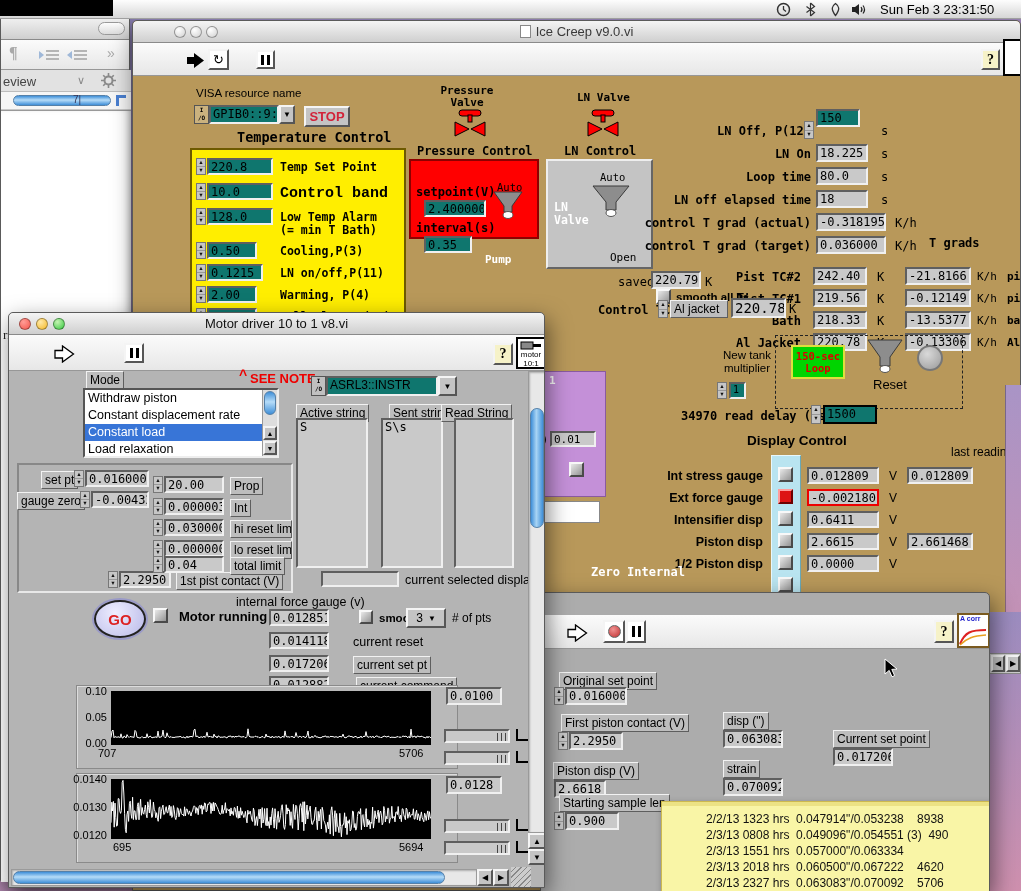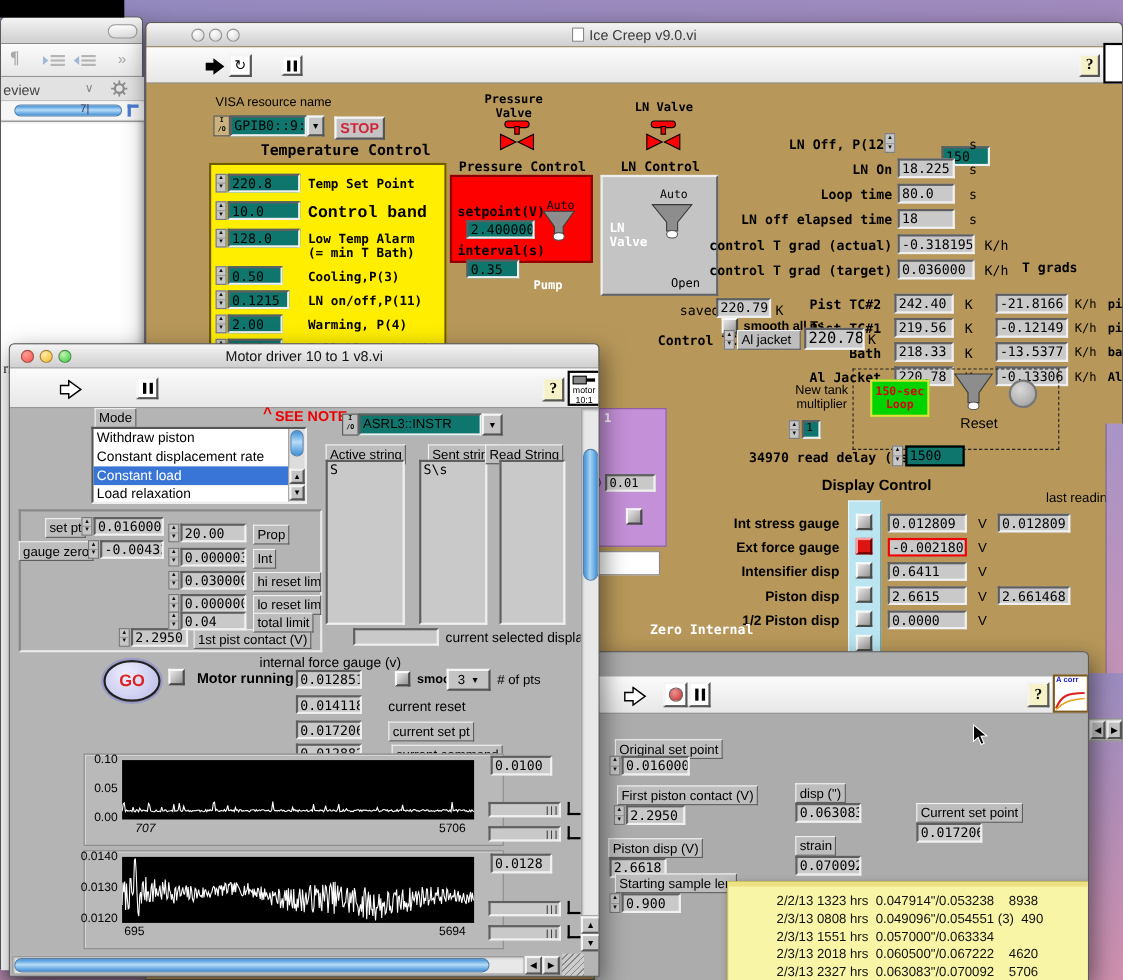--- a/index.html
+++ b/index.html
@@ -228,21 +228,21 @@
 Valve</div>
         <div class="lvb" style="left:62px;top:90px;font-size:11px;font-weight:normal">Open</div>
       </div>
 
       <div class="abs" id="ic-status" style="left:0;top:-55px;right:0;bottom:0">
           <div class="lvb" style="left: 478px; top: 103px; width: 200px; text-align: right;">LN Off, P(12)</div>
           <div class="spin" style="left: 671px; top: 100px; height: 18px;">
             <span>▲</span>
             <span>▼</span>
           </div>
-          <div class="fld mono white" style="left: 683px; top: 112px; width: 44px; margin-left: 40px;">150</div>
+          <div class="fld mono white" style="left: 683px; top: 88px; width: 44px;">150</div>
           <div class="lvb" style="left: 748px; top: 103px; font-weight: normal;">s</div>
           <div class="lvb" style="left: 478px; top: 126px; width: 200px; text-align: right;">LN On</div>
           <div class="fld mono" style="left: 683px; top: 123px; width: 52px;">18.225</div>
           <div class="lvb" style="left: 748px; top: 126px; font-weight: normal;">s</div>
           <div class="lvb" style="left: 478px; top: 149px; width: 200px; text-align: right;">Loop time</div>
           <div class="fld mono" style="left: 683px; top: 146px; width: 52px;">80.0</div>
           <div class="lvb" style="left: 748px; top: 149px; font-weight: normal;">s</div>
           <div class="lvb" style="left: 478px; top: 172px; width: 200px; text-align: right;">LN  off elapsed time</div>
           <div class="fld mono" style="left: 683px; top: 169px; width: 52px;">18</div>
           <div class="lvb" style="left: 748px; top: 172px; font-weight: normal;">s</div>
@@ -585,21 +585,21 @@
     <div class="rbox" style="left:347px;top:364px">current command</div>
 
     <div class="abs" id="mt-charts" style="left:0;top:0;right:0;bottom:0">
         <div style="position: absolute; left: 67px; top: 372px; width: 382px; height: 84px; background: rgb(185, 185, 185); border: 1px solid rgb(138, 138, 138); box-shadow: rgb(220, 220, 220) 1px 1px 0px inset;"></div>
         <div style="position: absolute; left: 102px; top: 378px; width: 320px; height: 54px; background: rgb(0, 0, 0);"><svg width="320" height="54">
             <polyline points="0,46.6 1,40.0 2,39.0 3,46.8 4,45.4 5,46.3 6,46.0 7,46.2 8,45.7 9,46.8 10,42.8 11,46.8 12,47.0 13,45.1 14,45.5 15,47.0 16,43.6 17,45.3 18,46.5 19,45.5 20,45.6 21,46.1 22,45.9 23,46.5 24,39.4 25,40.7 26,46.2 27,46.5 28,46.8 29,47.0 30,46.5 31,45.5 32,46.6 33,46.7 34,46.3 35,46.9 36,42.7 37,46.3 38,46.3 39,45.0 40,45.6 41,47.0 42,46.3 43,46.3 44,46.1 45,45.8 46,46.6 47,40.1 48,46.4 49,46.0 50,46.1 51,45.2 52,39.1 53,45.6 54,46.7 55,46.3 56,41.8 57,45.1 58,46.3 59,46.2 60,45.5 61,46.7 62,46.0 63,46.8 64,46.0 65,46.2 66,45.8 67,46.0 68,45.7 69,45.6 70,45.5 71,46.9 72,45.8 73,46.4 74,46.9 75,46.8 76,45.1 77,46.9 78,45.3 79,46.2 80,45.0 81,46.0 82,45.7 83,38.9 84,38.2 85,45.9 86,44.8 87,45.9 88,46.6 89,46.4 90,45.7 91,46.1 92,46.4 93,45.0 94,46.6 95,45.3 96,41.2 97,45.9 98,45.8 99,45.2 100,46.3 101,45.5 102,46.8 103,43.1 104,45.6 105,45.2 106,47.0 107,45.0 108,45.1 109,46.5 110,46.0 111,46.3 112,46.1 113,45.9 114,45.8 115,46.5 116,47.0 117,45.4 118,45.4 119,45.1 120,45.1 121,46.5 122,45.0 123,46.3 124,45.8 125,45.2 126,46.1 127,45.1 128,45.1 129,45.3 130,46.2 131,45.8 132,45.9 133,45.5 134,46.5 135,46.8 136,45.4 137,37.8 138,45.0 139,46.1 140,45.7 141,46.4 142,45.7 143,46.3 144,45.3 145,45.2 146,46.3 147,45.5 148,46.6 149,46.7 150,46.2 151,45.6 152,45.7 153,46.7 154,46.7 155,43.0 156,45.8 157,45.0 158,46.2 159,45.6 160,47.0 161,45.2 162,46.1 163,46.5 164,46.0 165,45.7 166,46.2 167,46.1 168,45.2 169,46.9 170,46.6 171,45.9 172,45.2 173,46.5 174,39.9 175,45.4 176,45.9 177,45.9 178,45.8 179,46.4 180,45.4 181,45.9 182,45.5 183,47.0 184,45.8 185,41.5 186,45.4 187,46.5 188,45.7 189,45.1 190,46.2 191,46.3 192,45.3 193,45.8 194,46.4 195,46.4 196,44.4 197,40.0 198,47.0 199,46.6 200,46.7 201,45.0 202,46.7 203,45.7 204,44.3 205,45.9 206,46.0 207,46.0 208,46.8 209,46.4 210,47.0 211,45.7 212,45.8 213,45.5 214,45.1 215,45.1 216,46.5 217,45.2 218,46.6 219,45.5 220,45.4 221,45.7 222,45.5 223,46.1 224,46.2 225,45.6 226,46.2 227,46.4 228,45.8 229,45.2 230,46.0 231,45.7 232,43.1 233,45.8 234,47.0 235,46.4 236,46.3 237,45.1 238,45.0 239,45.1 240,46.0 241,45.2 242,46.8 243,45.9 244,45.8 245,45.2 246,46.7 247,46.9 248,46.1 249,46.5 250,45.0 251,46.8 252,45.7 253,45.2 254,45.7 255,40.6 256,45.7 257,45.7 258,46.5 259,45.3 260,46.1 261,46.3 262,45.1 263,46.9 264,45.9 265,45.0 266,45.0 267,45.5 268,46.4 269,45.8 270,46.8 271,46.1 272,45.8 273,45.1 274,45.2 275,45.9 276,45.9 277,45.3 278,45.4 279,46.6 280,46.4 281,46.0 282,46.5 283,46.1 284,46.7 285,46.0 286,46.0 287,45.4 288,46.5 289,45.7 290,46.6 291,45.6 292,45.0 293,45.4 294,45.5 295,45.0 296,46.1 297,46.7 298,45.3 299,47.0 300,38.1 301,46.0 302,45.9 303,45.4 304,45.1 305,46.8 306,45.1 307,45.1 308,45.6 309,45.8 310,45.4 311,45.2 312,46.3 313,46.0 314,46.9 315,46.9 316,45.3 317,46.9 318,45.3 319,46.4 320,46.7 " fill="none" stroke="#ffffff" stroke-width="1"></polyline>
           </svg></div>
         <div class="ticklbl" style="left: 60px; top: 372px; width: 38px; text-align: right;">0.10</div>
         <div class="ticklbl" style="left: 60px; top: 398px; width: 38px; text-align: right;">0.05</div>
         <div class="ticklbl" style="left: 60px; top: 424px; width: 38px; text-align: right;">0.00</div>
-        <div class="ticklbl" style="left: 114px; top: 434px; font-style: italic;">707</div>
+        <div class="ticklbl" style="left: 89px; top: 434px;">707</div>
         <div class="ticklbl" style="left: 390px; top: 434px;">5706</div>
         <div class="fld mono" style="left: 437px; top: 374px; width: 56px;">0.0100</div>
         <div class="fld" style="left: 435px; top: 416px; width: 66px; height: 14px;">
           <div class="grip3"></div>
         </div>
         <div class="axicon" style="left: 507px; top: 416px;"></div>
         <div class="fld" style="left: 435px; top: 438px; width: 66px; height: 14px;">
           <div class="grip3"></div>
         </div>
         <div class="axicon" style="left: 507px; top: 438px;"></div>
@@ -638,20 +638,45 @@
     </div>
     <div class="btn3" style="left:468px;top:556px;width:16px;height:17px">
         <span style="font-size:8px">◀</span>
       </div>
     <div class="btn3" style="left:484px;top:556px;width:16px;height:17px">
         <span style="font-size:8px">▶</span>
       </div>
     <div class="abs" style="left:502px;top:554px;width:20px;height:20px;background:repeating-linear-gradient(135deg,#ccc 0 3px,#888 3px 4px)"></div>
   </div>
 
+  <div class="abs" style="left:0;top:0;width:1021px;height:19px;background:linear-gradient(#fdfdfd,#d6d6d6);border-bottom:1px solid #9f9f9f;z-index:8">
+    <span class="abs" style="left:776px;top:2px">
+      <svg width="15" height="15">
+          <circle cx="7.5" cy="7.5" r="6" fill="none" stroke="#333" stroke-width="1.5"></circle>
+          <path d="M7.5,4 v3.5 l2.5,2" stroke="#333" stroke-width="1.3" fill="none"></path>
+        </svg>
+    </span>
+    <span class="abs" style="left:803px;top:2px">
+      <svg width="15" height="15">
+          <path d="M7.5,1 v13 M7.5,1 l4,3.5 -8,6 M7.5,14 l4,-3.5 -8,-6" stroke="#333" stroke-width="1.2" fill="none"></path>
+        </svg>
+    </span>
+    <span class="abs" style="left:828px;top:2px">
+      <svg width="15" height="15">
+          <path d="M7.5,1.5 C11,4 12.5,7 7.5,13.5 C2.5,7 4,4 7.5,1.5 z" fill="none" stroke="#333" stroke-width="1.3"></path>
+        </svg>
+    </span>
+    <span class="abs" style="left:851px;top:2px">
+      <svg width="16" height="15">
+          <polygon points="1,5 4,5 8,2 8,13 4,10 1,10" fill="#222"></polygon>
+          <path d="M10,5 q2,2.5 0,5 M12,3.5 q3,4 0,8" stroke="#222" stroke-width="1.2" fill="none"></path>
+        </svg>
+    </span>
+    <span class="abs" style="left:880px;top:2px;font:13px 'Liberation Sans',sans-serif;color:#000">Sun Feb 3 23:31:50</span>
+  </div>
   <div class="abs" style="left:0;top:0;width:113px;height:16px;background:#000;z-index:9"></div>
 
   <div class="abs" style="left:884px;top:658px;z-index:10">
     <svg width="15" height="21">
         <polygon points="1,1 1,16 5.2,12.4 8,18.8 10.6,17.6 7.8,11.4 13,11" fill="#000" stroke="#fff" stroke-width="1"></polygon>
       </svg>
   </div>
 </div>
 
 </body></html>

